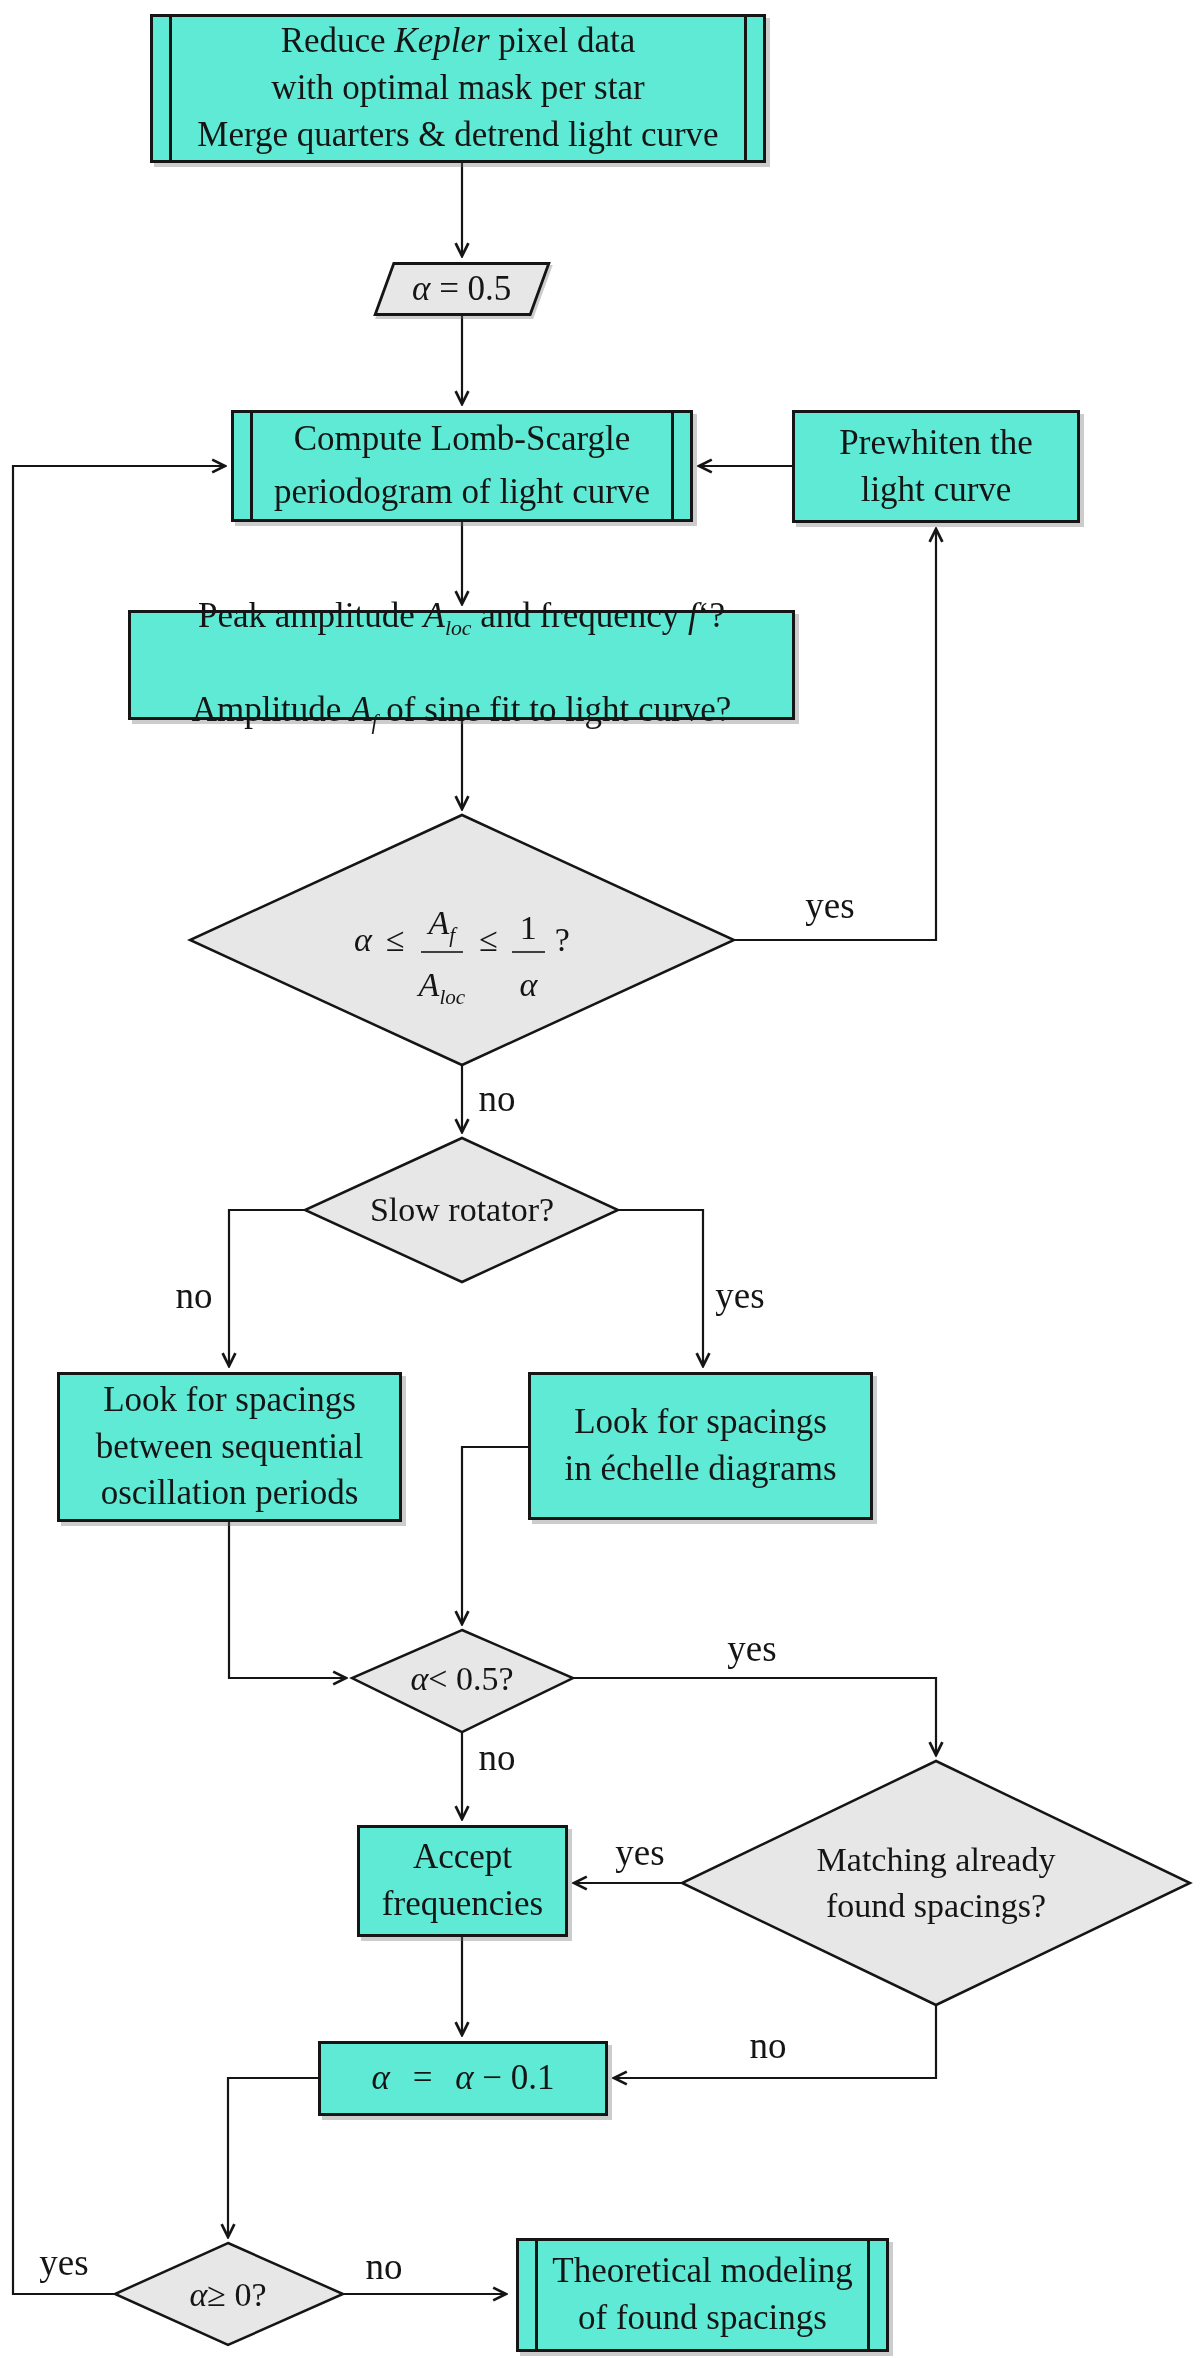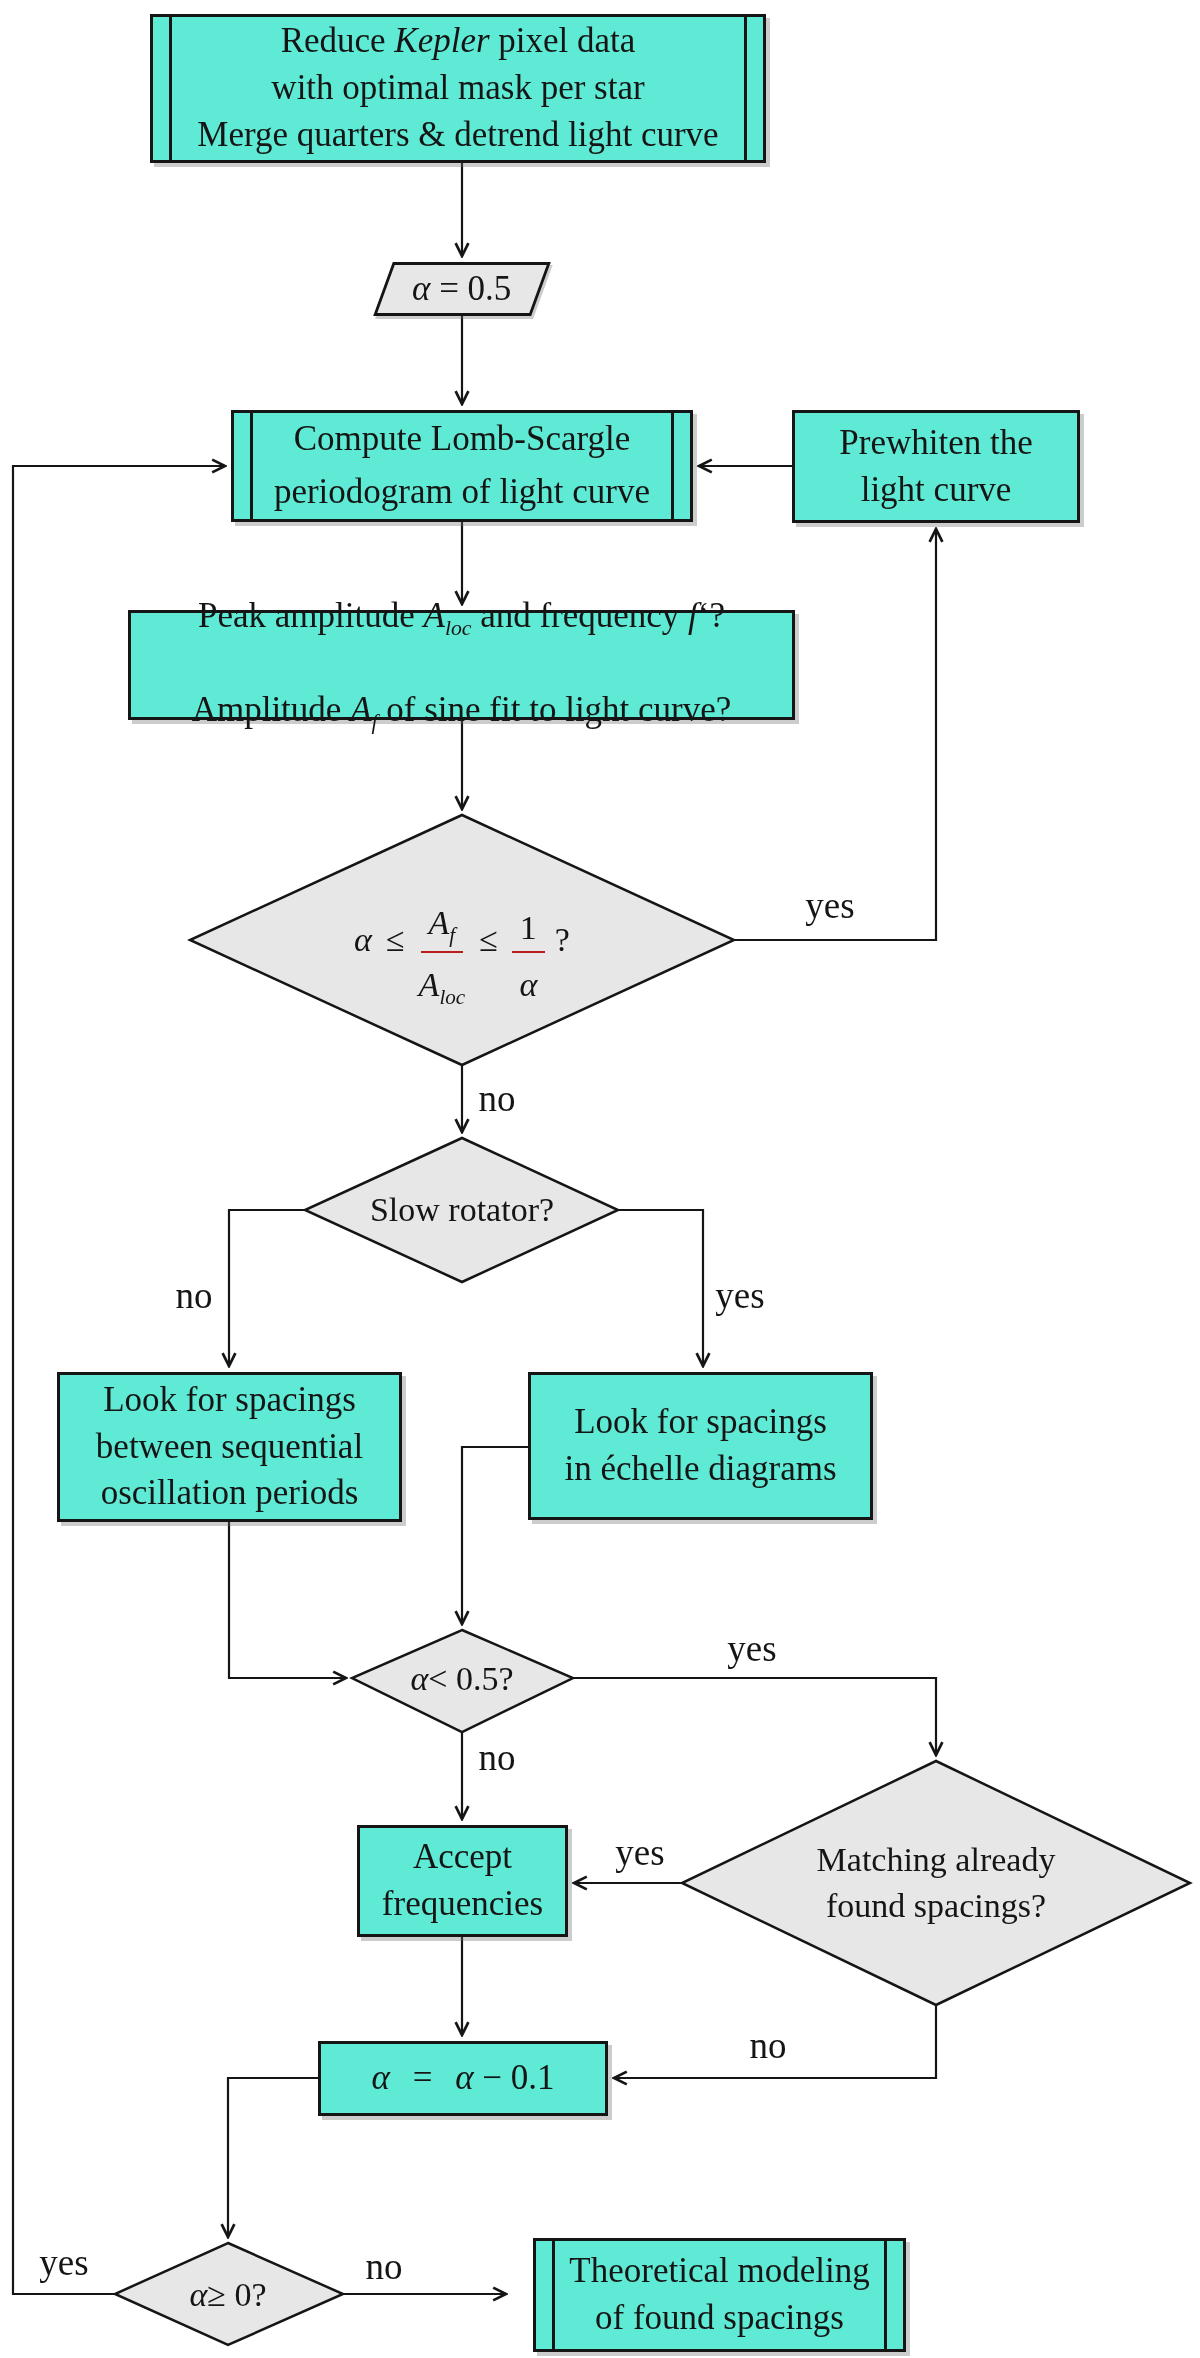--- a/index.html
+++ b/index.html
@@ -18,21 +18,21 @@
   .parallelogram{width:100%;height:100%;background:#e7e7e7;border:3px solid #151515;box-sizing:border-box;
         transform:skewX(-20deg);display:flex;align-items:center;justify-content:center;
         font-size:35px;box-shadow:3px 3px 0 rgba(110,110,110,0.35);}
   .diamond-text{position:absolute;display:flex;align-items:center;justify-content:center;
         text-align:center;font-size:34px;line-height:1.35;}
   .edge-label{position:absolute;transform:translate(-50%,-50%);font-size:37px;}
   .mi{font-style:italic;}
   sub{font-size:0.62em;}
   .op{margin:0 14px;}
   .frac{display:inline-flex;flex-direction:column;align-items:center;vertical-align:middle;line-height:1.15;}
-  .frac .num{border-bottom:2px solid #b91c1c;padding:0 8px 3px;margin-top:32px;}
+  .frac .num{border-bottom:2px solid #404040;padding:0 8px 3px;margin-top:32px;}
   .frac .den{padding-top:12px;}
   .qmark{margin-left:10px;}
 </style>
 </head>
 <body>
 
 <div class="canvas">
 
   <svg class="wires" viewBox="0 0 1200 2358" xmlns="http://www.w3.org/2000/svg">
     <defs>
@@ -142,21 +142,21 @@
 
   <div class="node" style="left:318px;top:2041px;width:290px;height:75px;font-family:Liberation Serif, serif;">
     <div><i class="mi">α</i><span class="op"> = </span><i class="mi">α</i><span> − 0.1</span></div>
   </div>
 
   <div class="diamond-text" style="left:128px;top:2268px;width:200px;height:54px;">
     <i class="mi">α</i>
       <span> ≥ 0?</span>
   </div>
 
-  <div class="node subroutine" style="left:533px;top:2238px;width:373px;height:114px;">
+  <div class="node subroutine" style="left:516px;top:2238px;width:373px;height:114px;">
     <div>Theoretical modeling</div>
     <div>of found spacings</div>
   </div>
 
   <div class="edge-label" style="left:830px;top:905px;">yes</div>
   <div class="edge-label" style="left:497px;top:1098px;">no</div>
   <div class="edge-label" style="left:194px;top:1295px;">no</div>
   <div class="edge-label" style="left:740px;top:1295px;">yes</div>
   <div class="edge-label" style="left:752px;top:1648px;">yes</div>
   <div class="edge-label" style="left:497px;top:1757px;">no</div>

